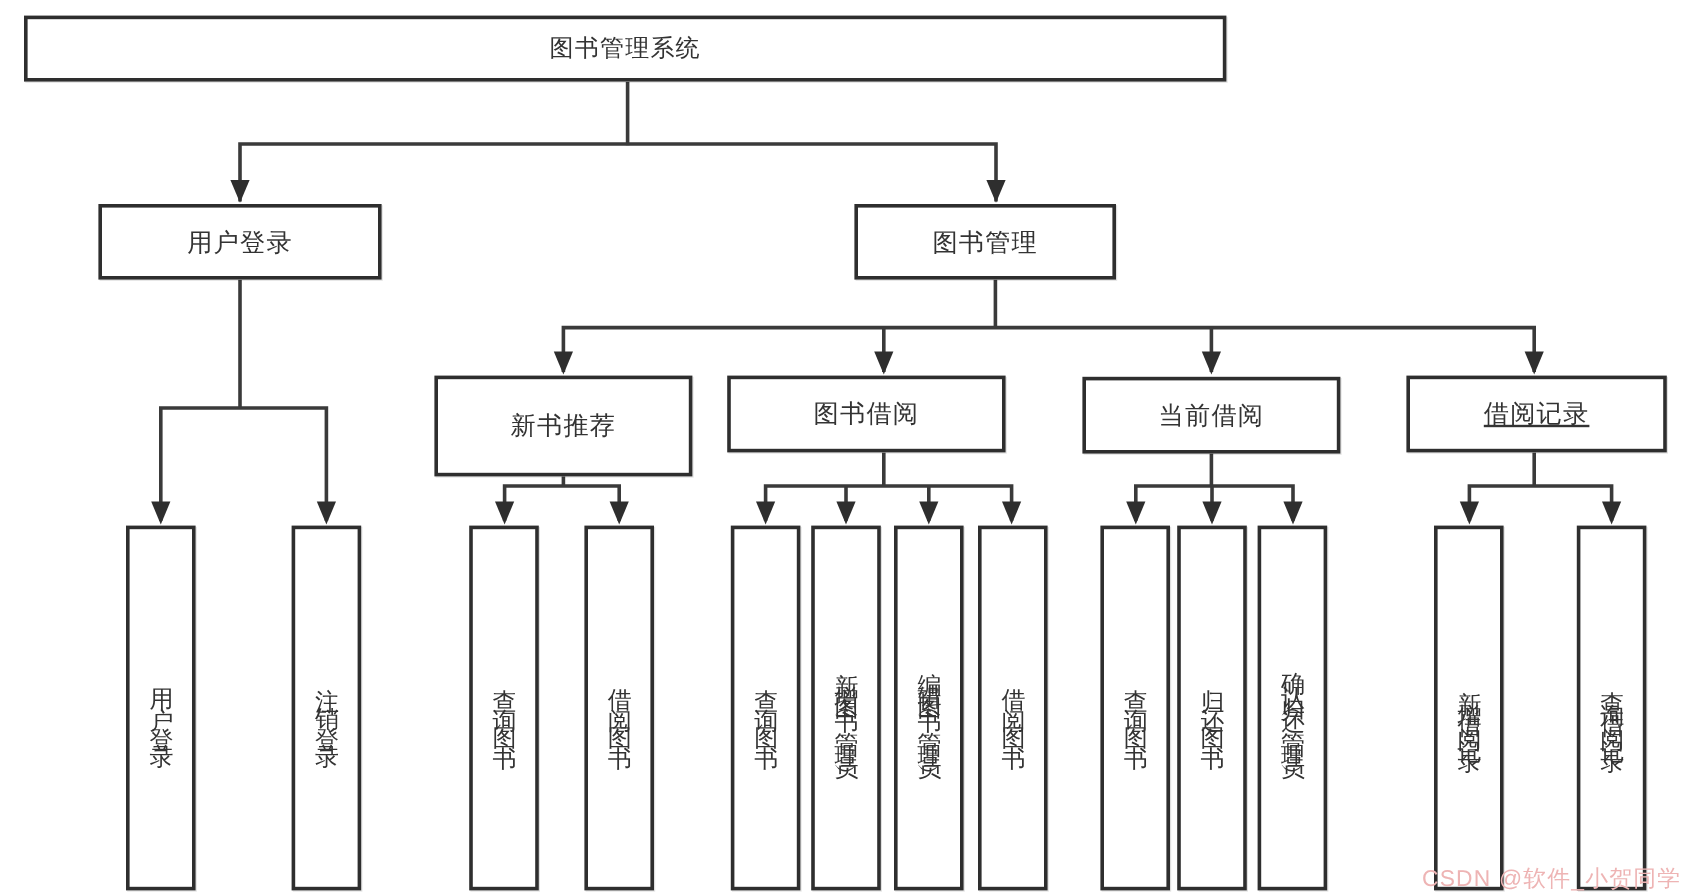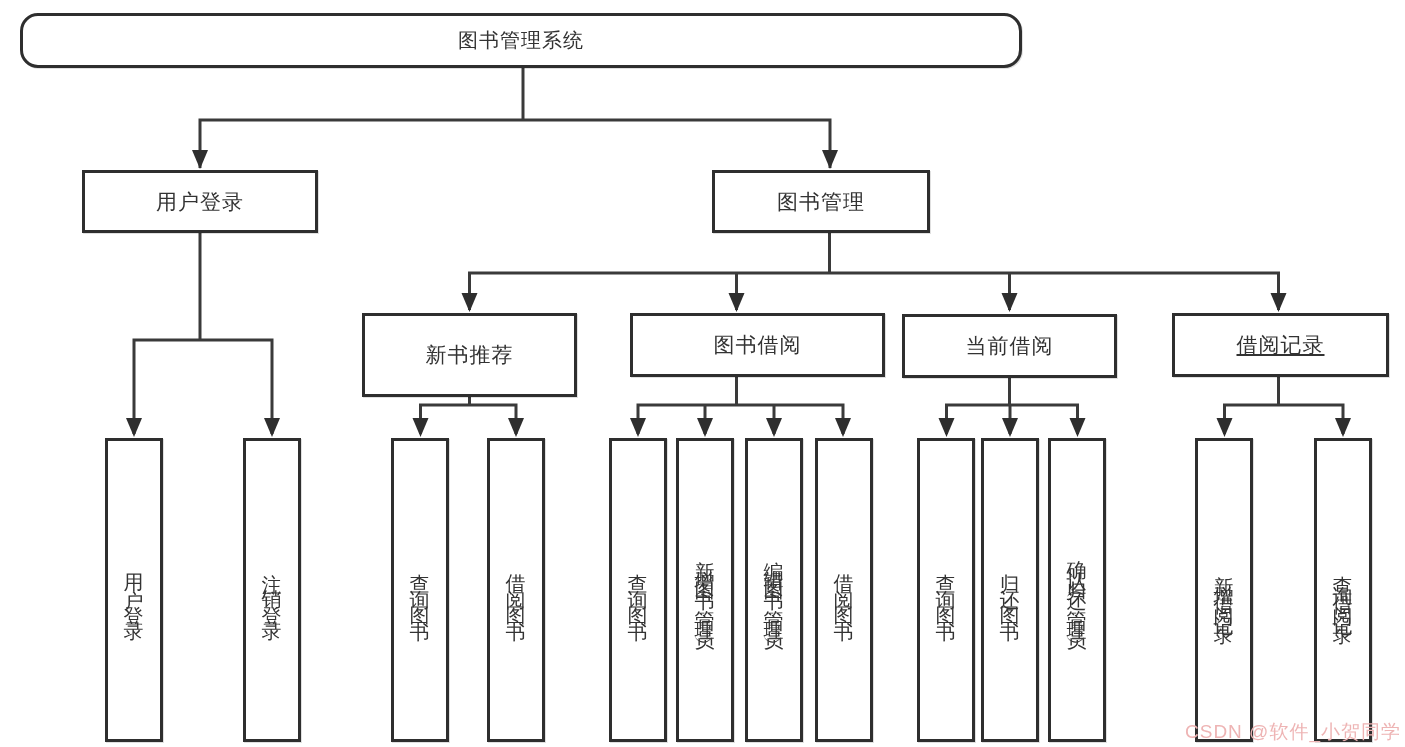--- a/index.html
+++ b/index.html
@@ -17,21 +17,21 @@
     border:3px solid #2e2e2e;
     background:#ffffff;
     color:#333333;
     display:flex;
     align-items:center;
     justify-content:center;
     z-index:2;
     box-shadow:1px 1px 0 rgba(0,0,0,0.12);
   }
   .hnode{font-size:21px;letter-spacing:1px;}
-  .rootnode{font-size:20px;letter-spacing:1px;border-radius:18px;}
+  .rootnode{font-size:20px;letter-spacing:1px;}
   .vnode{width:58px;height:304px;}
   .vtext{
     writing-mode:vertical-rl;
     text-orientation:mixed;
     font-size:20px;
     line-height:1;
     letter-spacing:16px;
     color:#333333;
   }
   .vtext.tight{letter-spacing:10px;}
@@ -104,21 +104,21 @@
       <path d="M1335,418 L1351,418 L1343,437 Z"></path>
     </g>
   </svg>
 
   <div class="node rootnode" style="left:20px;top:13px;width:1002px;height:55px;">图书管理系统</div>
 
   <div class="node hnode" style="left:82px;top:170px;width:236px;height:63px;">用户登录</div>
   <div class="node hnode" style="left:712px;top:170px;width:218px;height:63px;">图书管理</div>
 
   <div class="node hnode" style="left:362px;top:313px;width:215px;height:84px;">新书推荐</div>
-  <div class="node hnode" style="left:630px;top:313px;width:255px;height:64px;">图书借阅</div>
+  <div class="node hnode" style="left:606px;top:313px;width:232px;height:64px;">图书借阅</div>
   <div class="node hnode" style="left:902px;top:314px;width:215px;height:64px;">当前借阅</div>
   <div class="node hnode" style="left:1172px;top:313px;width:217px;height:64px;text-decoration:underline;">借阅记录</div>
 
   <div class="node vnode" style="left:105px;top:438px;">
     <span class="vtext">用户登录</span>
   </div>
   <div class="node vnode" style="left:243px;top:438px;">
     <span class="vtext">注销登录</span>
   </div>
 

